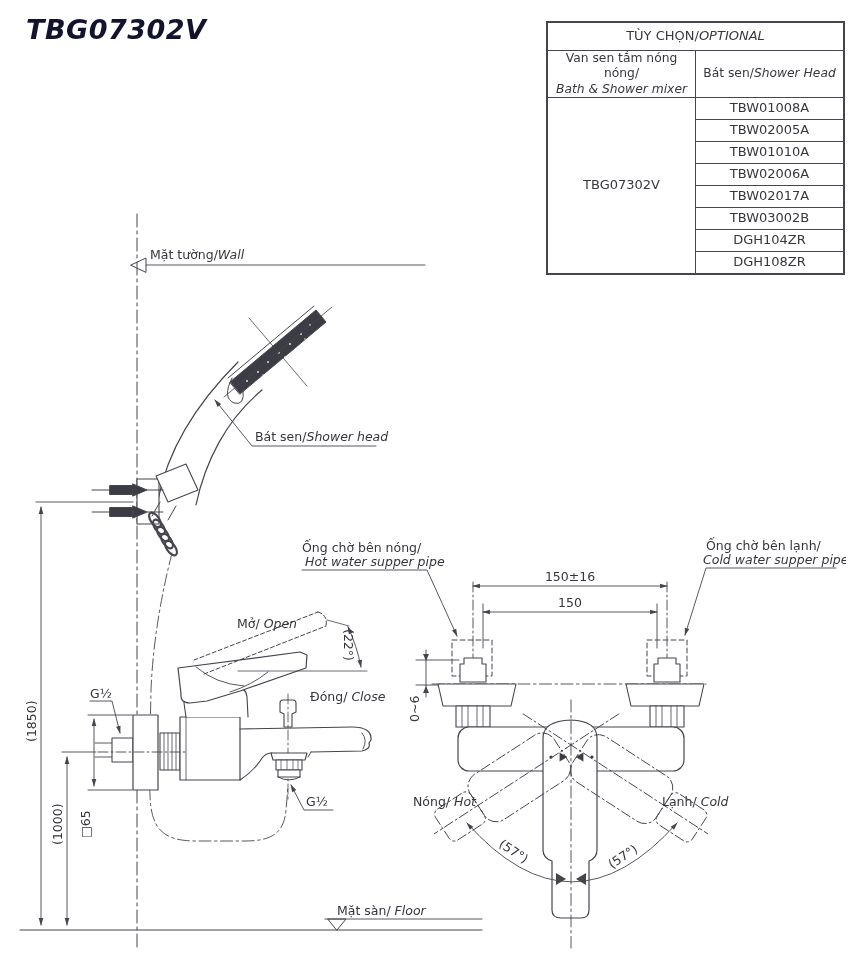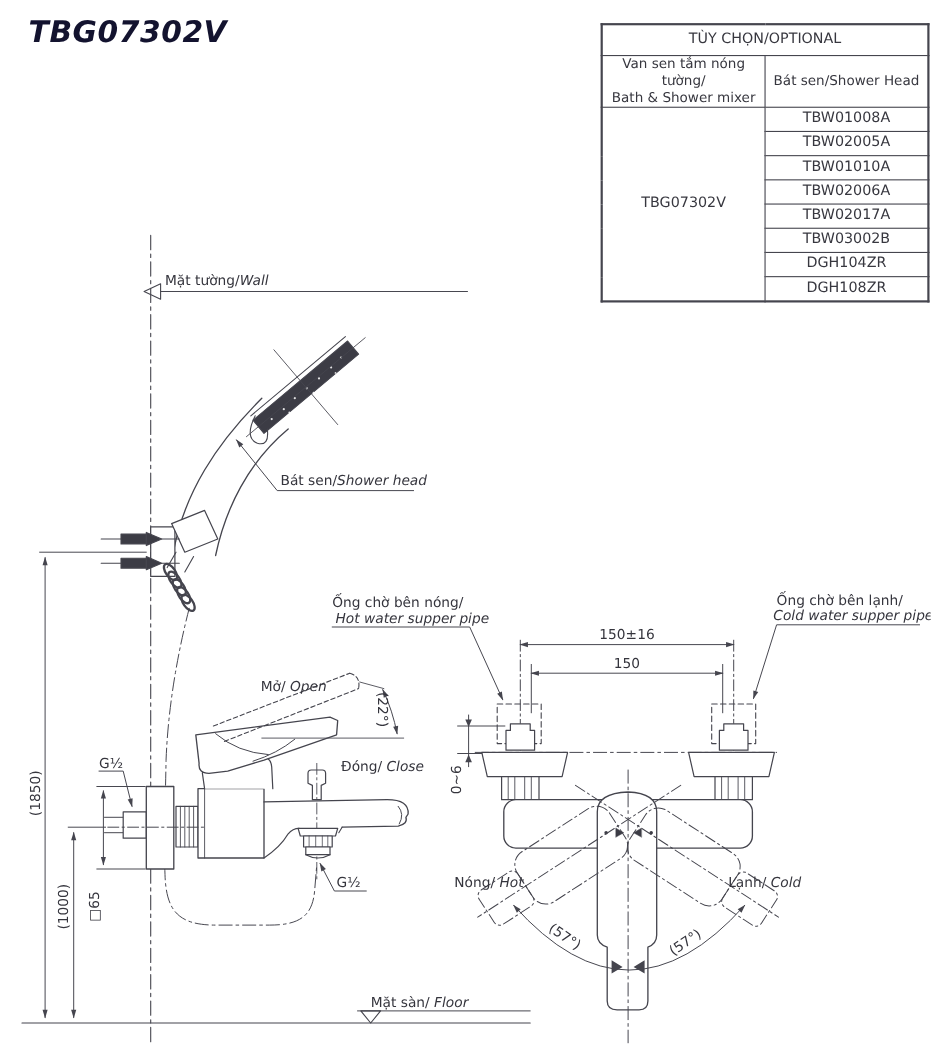--- a/index.html
+++ b/index.html
@@ -9,38 +9,38 @@
         font-style:italic;color:#13132f;letter-spacing:.5px;}
   #option-table{position:absolute;left:546px;top:21px;border-collapse:collapse;
         table-layout:fixed;width:299px;color:#37373f;font-size:13px;}
   #option-table td{border:1.4px solid #45454e;text-align:center;vertical-align:middle;
         padding:0 2px;line-height:1.25;}
   #option-table{border:2px solid #45454e;}
   td.hdr{height:27px;}
   td.colhdr{height:40px;font-size:12.3px;}
   td.model-cell{width:151px;}
   td.sh-cell{height:21px;margin-top:29px;}
-  .it{margin-top:38px;}
+  .it{font-style:italic;margin-top:38px;}
   svg text{fill:#35353d;font-size:12.5px;font-family:"DejaVu Sans","Liberation Sans",sans-serif;}
   svg .dim{font-size:12.5px;}
 </style>
 </head>
 <body>
 
 <div id="page">
 
   <div id="product-title">TBG07302V</div>
 
   <table id="option-table">
     <tbody>
         <tr>
       <td class="hdr" colspan="2"><span>TÙY CHỌN/</span><span class="it">OPTIONAL</span></td>
     </tr>
     <tr>
-      <td class="colhdr model-cell"><span>Van sen tắm nóng tường/</span><br><span class="it">Bath &amp; Shower mixer</span></td>
+      <td class="colhdr model-cell"><span>Van sen tắm nóng nóng/</span><br><span class="it">Bath &amp; Shower mixer</span></td>
       <td class="colhdr"><span>Bát sen/</span><span class="it">Shower Head</span></td>
     </tr>
     <tr>
       <td class="model-cell" rowspan="8">TBG07302V</td>
       <td class="sh-cell">TBW01008A</td>
     </tr>
     <tr>
           <td class="sh-cell">TBW02005A</td>
         </tr>
     <tr>

